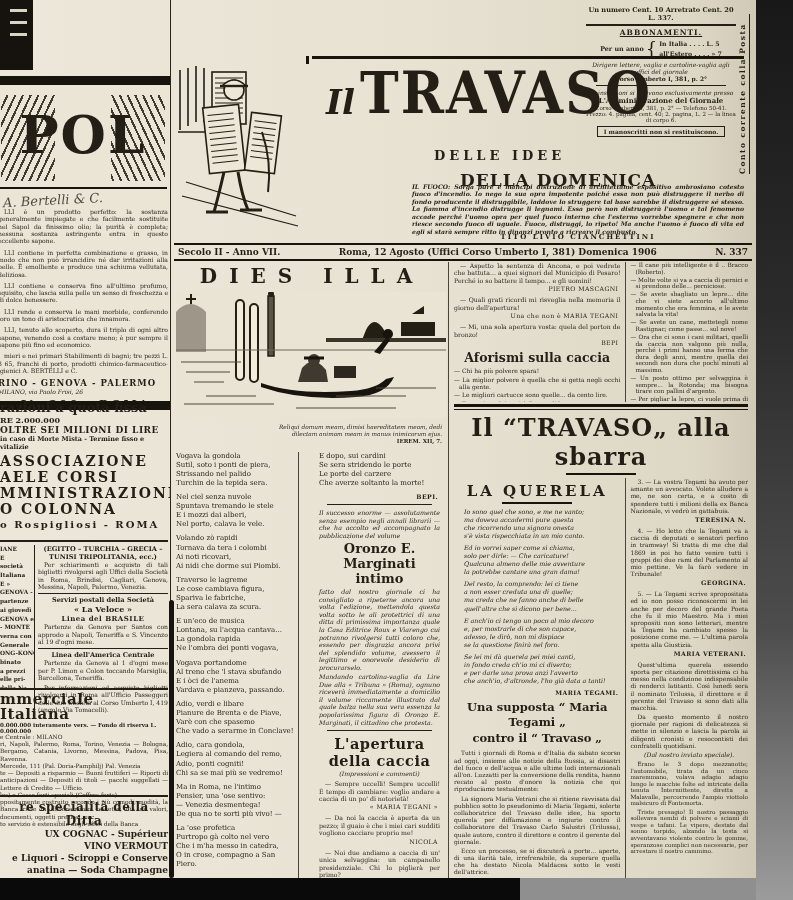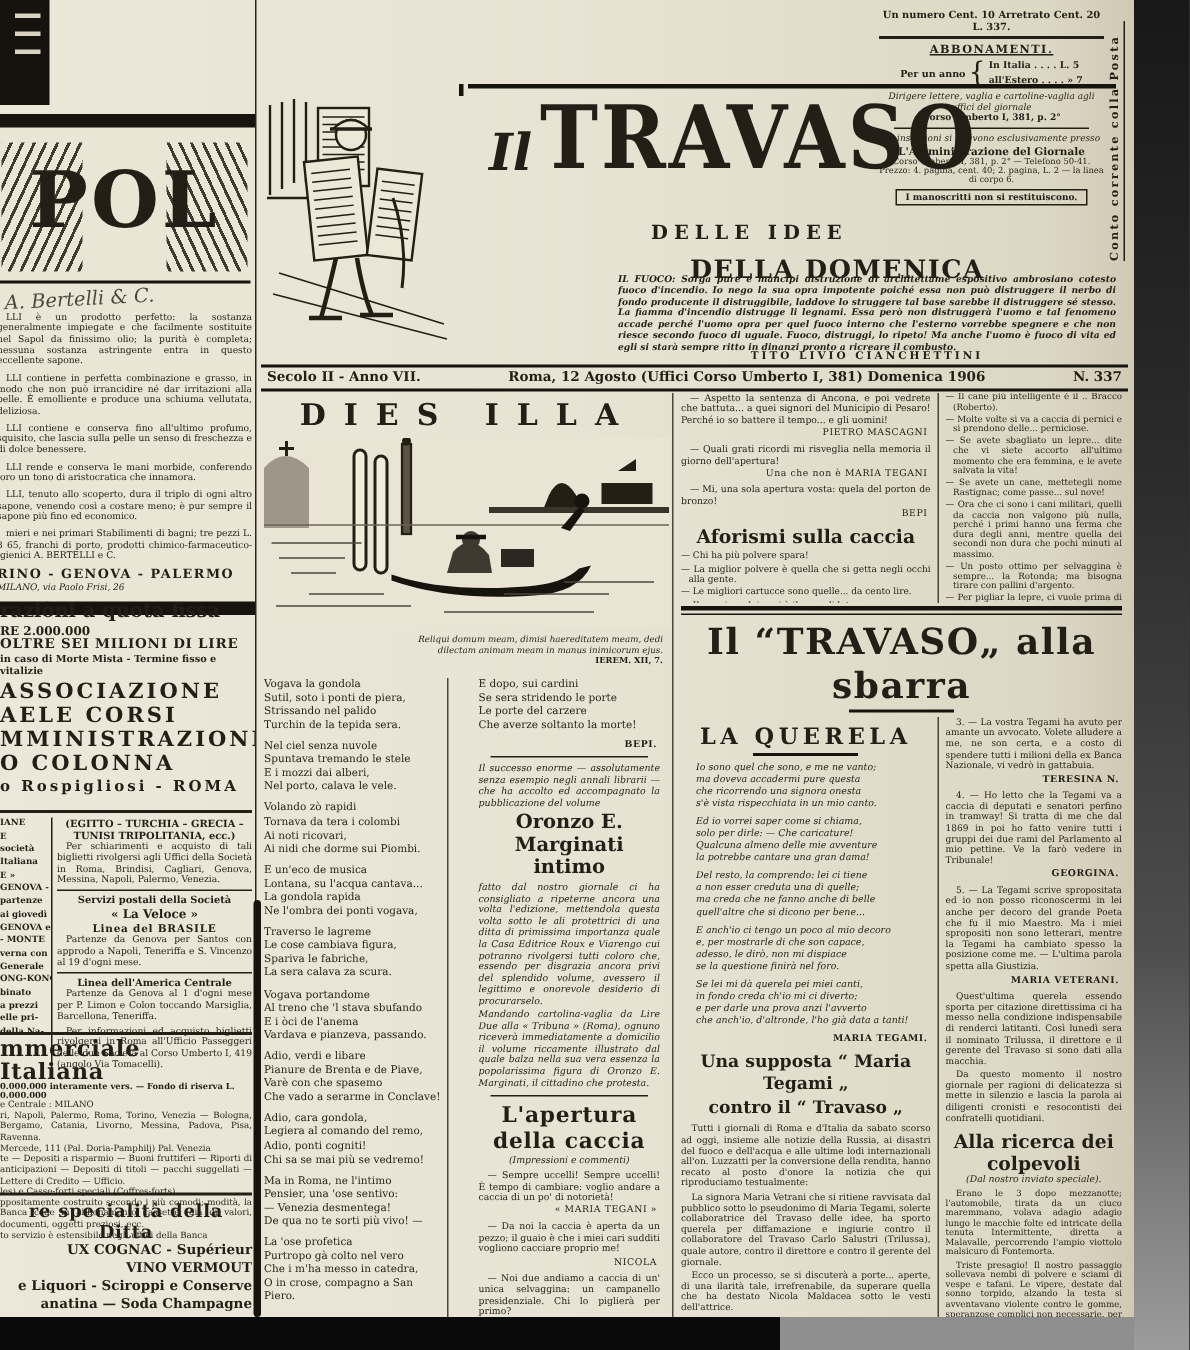--- a/index.html
+++ b/index.html
@@ -344,28 +344,28 @@
 Strissando nel palido
 Turchin de la tepida sera.</p>
                 <p class="stanza">Nel ciel senza nuvole
 Spuntava tremando le stele
 E i mozzi dai alberi,
 Nel porto, calava le vele.</p>
                 <p class="stanza">Volando zò rapidi
 Tornava da tera i colombi
 Ai noti ricovari,
 Ai nidi che dorme sui Piombi.</p>
+                <p class="stanza">Traverso le lagreme
+Le cose cambiava figura,
+Spariva le fabriche,
+La sera calava za scura.</p>
                 <p class="stanza">E un'eco de musica
 Lontana, su l'acqua cantava...
 La gondola rapida
 Ne l'ombra dei ponti vogava,</p>
-                <p class="stanza">Traverso le lagreme
-Le cose cambiava figura,
-Spariva le fabriche,
-La sera calava za scura.</p>
                 <p class="stanza">Vogava portandome
 Al treno che 'l stava sbufando
 E i òci de l'anema
 Vardava e pianzeva, passando.</p>
                 <p class="stanza">Adio, verdi e libare
 Pianure de Brenta e de Piave,
 Varè con che spasemo
 Che vado a serarme in Conclave!</p>
                 <p class="stanza">Adio, cara gondola,
 Legiera al comando del remo,
@@ -525,21 +525,20 @@
                   <div class="qitem">
                     <p class="para">5. — La Tegami scrive spropositata ed io non posso riconoscermi in lei anche per decoro del grande Poeta che fu il mio Maestro. Ma i miei spropositi non sono letterari, mentre la Tegami ha cambiato spesso la posizione come me. — L'ultima parola spetta alla Giustizia.</p>
                     <div class="sig">MARIA VETERANI.</div>
                   </div>
                 </div>
               <div>
 
               <p class="para">Quest'ultima querela essendo sporta per citazione direttissima ci ha messo nella condizione indispensabile di renderci latitanti. Così lunedì sera il nominato Trilussa, il direttore e il gerente del Travaso si sono dati alla macchia.</p>
                   <p class="para">Da questo momento il nostro giornale per ragioni di delicatezza si mette in silenzio e lascia la parola ai diligenti cronisti e resocontisti dei confratelli quotidiani.</p>
                 </div>
-              <h4 class="ricerca-title">Alla ricerca dei colpevoli</h4>
               <div class="subtitle-it">(Dal nostro inviato speciale).</div>
               <div>
 
               <p class="para small">Erano le 3 dopo mezzanotte; l'automobile, tirata da un ciuco maremmano, volava adagio adagio lungo le macchie folte ed intricate della tenuta Intermittente, diretta a Malavalle, percorrendo l'ampio viottolo malsicuro di Fontemorta.</p>
                   <p class="para small">Triste presagio! Il nostro passaggio sollevava nembi di polvere e sciami di vespe e tafani. Le vipere, destate dal sonno torpido, alzando la testa si avventavano violente contro le gomme, speranzose complici non necessarie, per arrestare il nostro cammino.</p>
                 </div>
             </div>
           </div>
         </section>
       </div>

